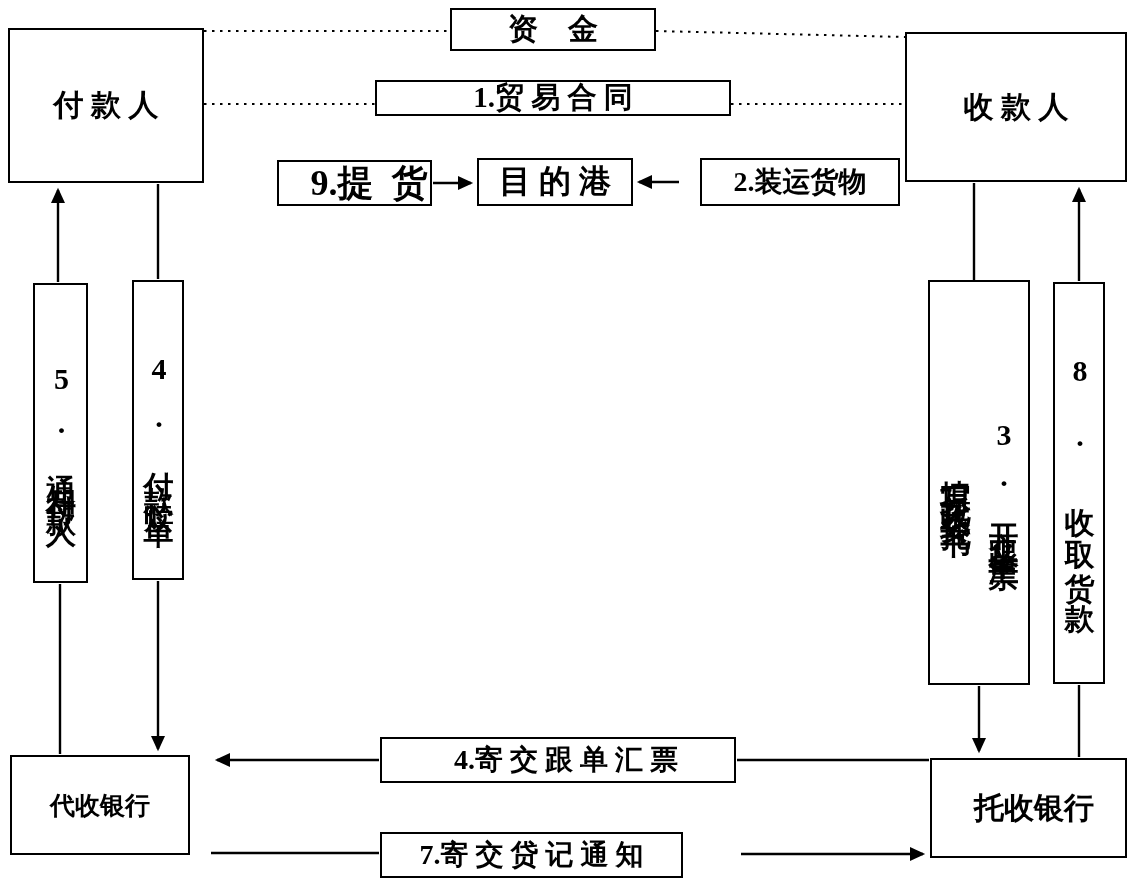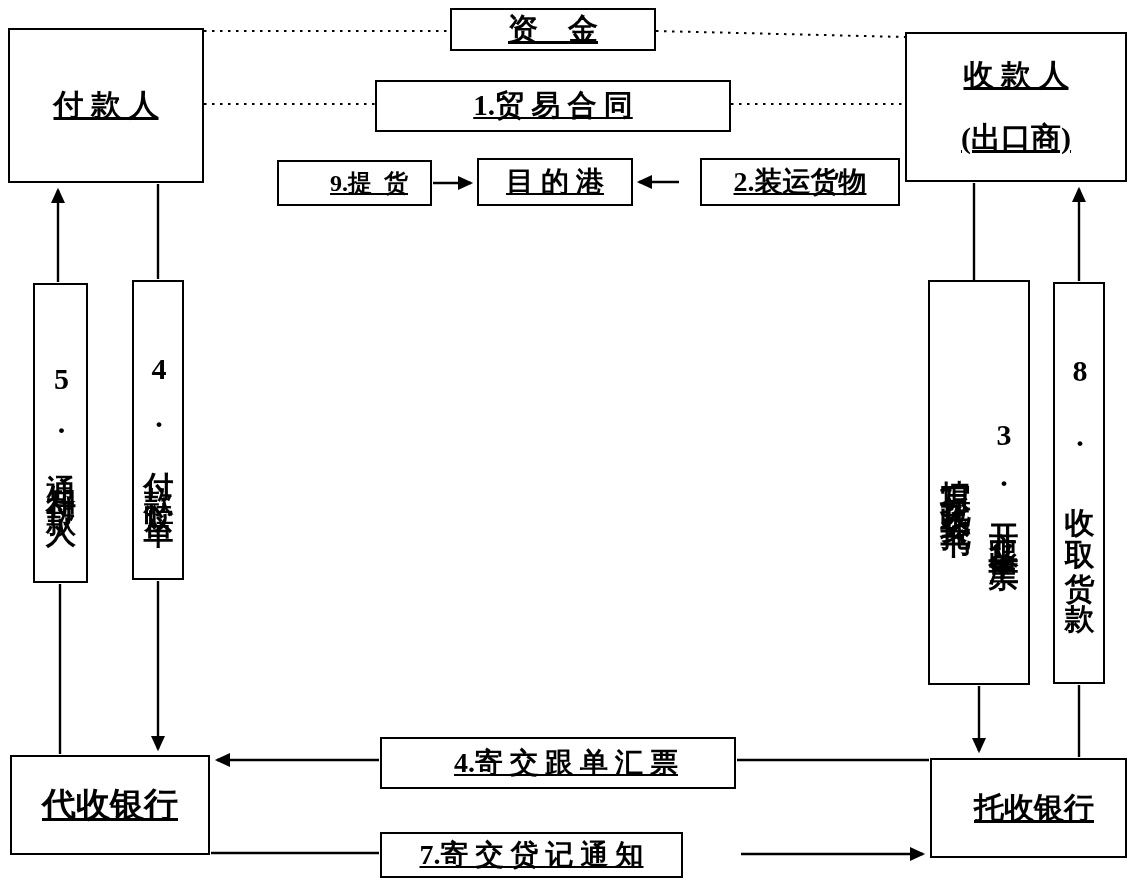--- a/index.html
+++ b/index.html
@@ -19,33 +19,33 @@
   .box {
     position: absolute;
     box-sizing: border-box;
     border: 2.5px solid #000;
     background: #fff;
     display: flex;
     align-items: center;
     justify-content: center;
     font-weight: bold;
   }
-  .blabel { white-space: pre; text-decoration: underline; }
+  .blabel { white-space: pre; }
 
   
   #payer-box   { left: 8px;   top: 28px;  width: 196px; height: 155px; flex-direction: row; justify-content: space-evenly; font-size: 30px; }
   #funds-box   { left: 450px; top: 8px;   width: 206px; height: 43px;  font-size: 30px; }
   #payee-box   { left: 905px; top: 32px;  width: 222px; height: 150px; flex-direction: column; justify-content: space-evenly; font-size: 30px; }
-  #contract-box{ left: 375px; top: 80px;  width: 356px; height: 52px;  font-size: 29px; }
-  #pickup-box  { left: 277px; top: 160px; width: 155px; height: 46px;  font-size: 24px; padding-left: 29px; }
-  #port-box    { left: 477px; top: 158px; width: 156px; height: 48px;  font-size: 28px; }
+  #contract-box{ left: 375px; top: 80px;  width: 356px; height: 36px;  font-size: 29px; }
+  #pickup-box  { left: 277px; top: 160px; width: 155px; height: 46px;  font-size: 36px; padding-left: 29px; }
+  #port-box    { left: 477px; top: 158px; width: 156px; height: 48px;  font-size: 32px; }
   #ship-box    { left: 680px; top: 158px; width: 200px; height: 48px;  font-size: 28px; margin-left: 20px; }
-  #collecting-box { left: 10px;  top: 755px; width: 200px; height: 100px; font-size: 34px; }
+  #collecting-box { left: 10px;  top: 755px; width: 180px; height: 100px; font-size: 25px; }
   #remitting-box  { left: 930px; top: 758px; width: 197px; height: 100px; font-size: 30px; padding-left: 11px; }
-  #draft-box   { left: 380px; top: 737px; width: 356px; height: 52px; font-size: 28px; padding-left: 16px; }
+  #draft-box   { left: 380px; top: 737px; width: 356px; height: 46px; font-size: 28px; padding-left: 16px; }
   #credit-box  { left: 380px; top: 832px; width: 303px; height: 46px; font-size: 28px; }
 
   
   .vcol {
     writing-mode: vertical-rl;
     text-orientation: upright;
     white-space: pre;
     font-size: 30px;
     font-weight: bold;
   }
@@ -99,21 +99,20 @@
   <div class="box" id="payer-box">
     <div class="blabel">付 款 人</div>
   </div>
 
   <div class="box" id="funds-box">
     <div class="blabel">资    金</div>
   </div>
 
   <div class="box" id="payee-box">
     <div class="blabel">收 款 人</div>
-    <div class="blabel">(出口商)</div>
   </div>
 
   <div class="box" id="contract-box">
     <div class="blabel">1.贸 易 合 同</div>
   </div>
 
   <div class="box" id="pickup-box">
     <div class="blabel">9.提  货</div>
   </div>
 

